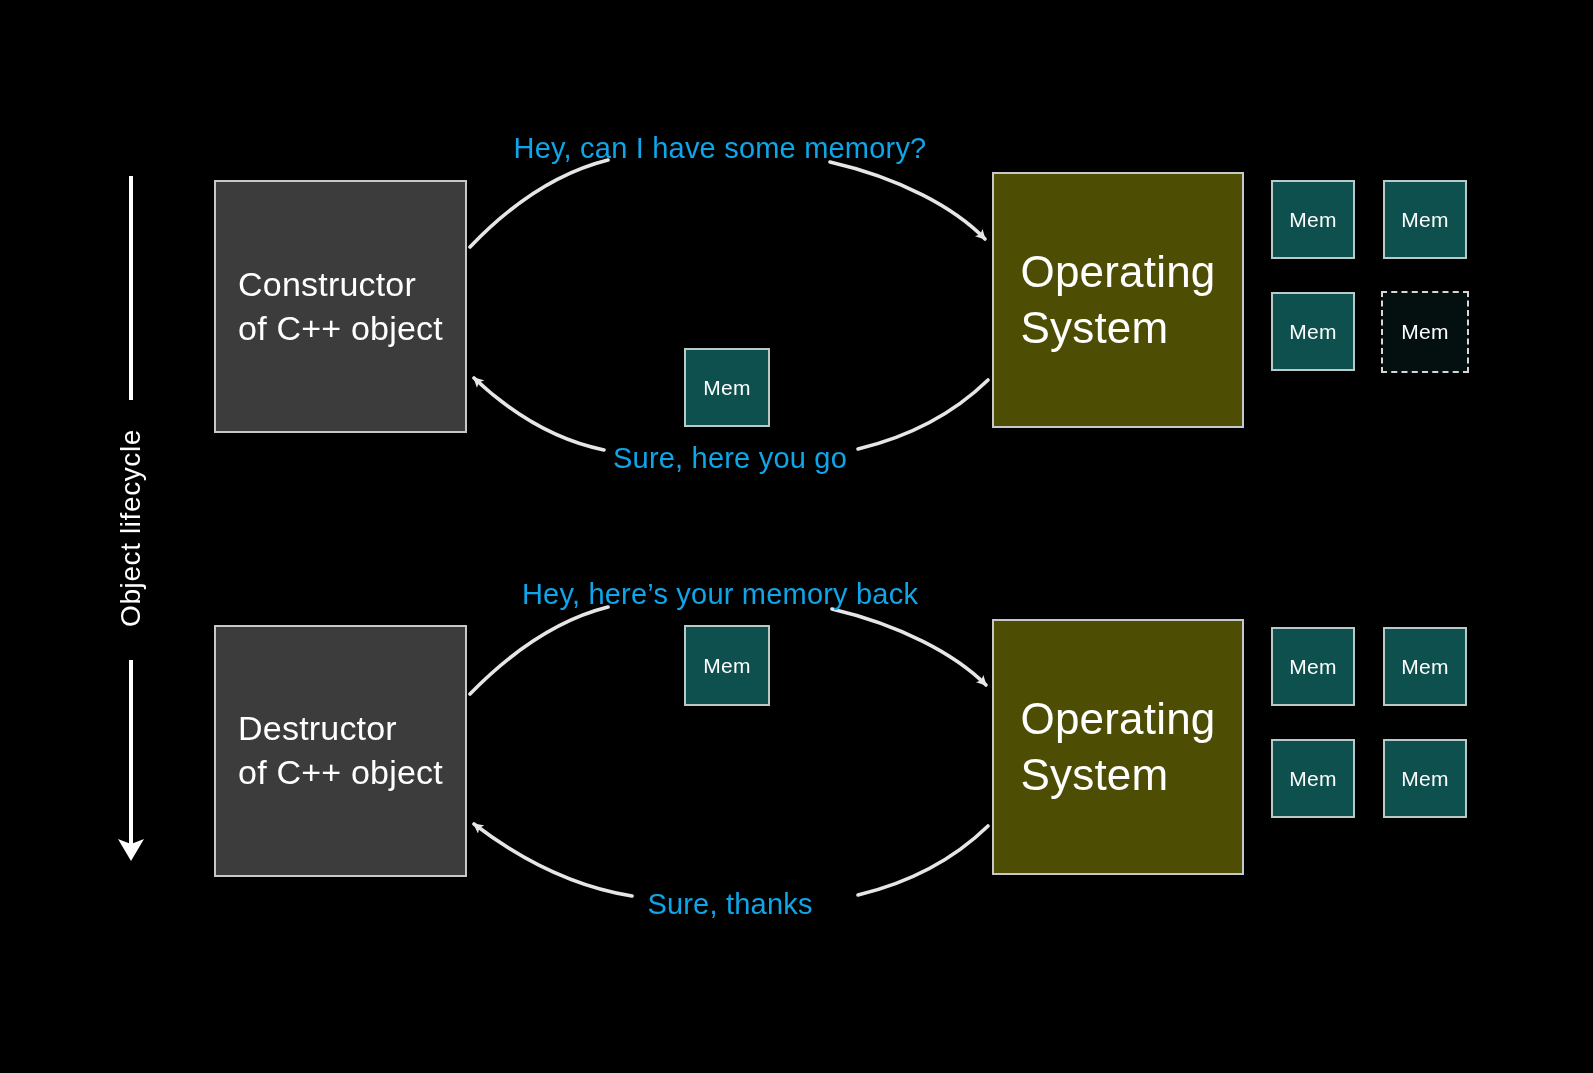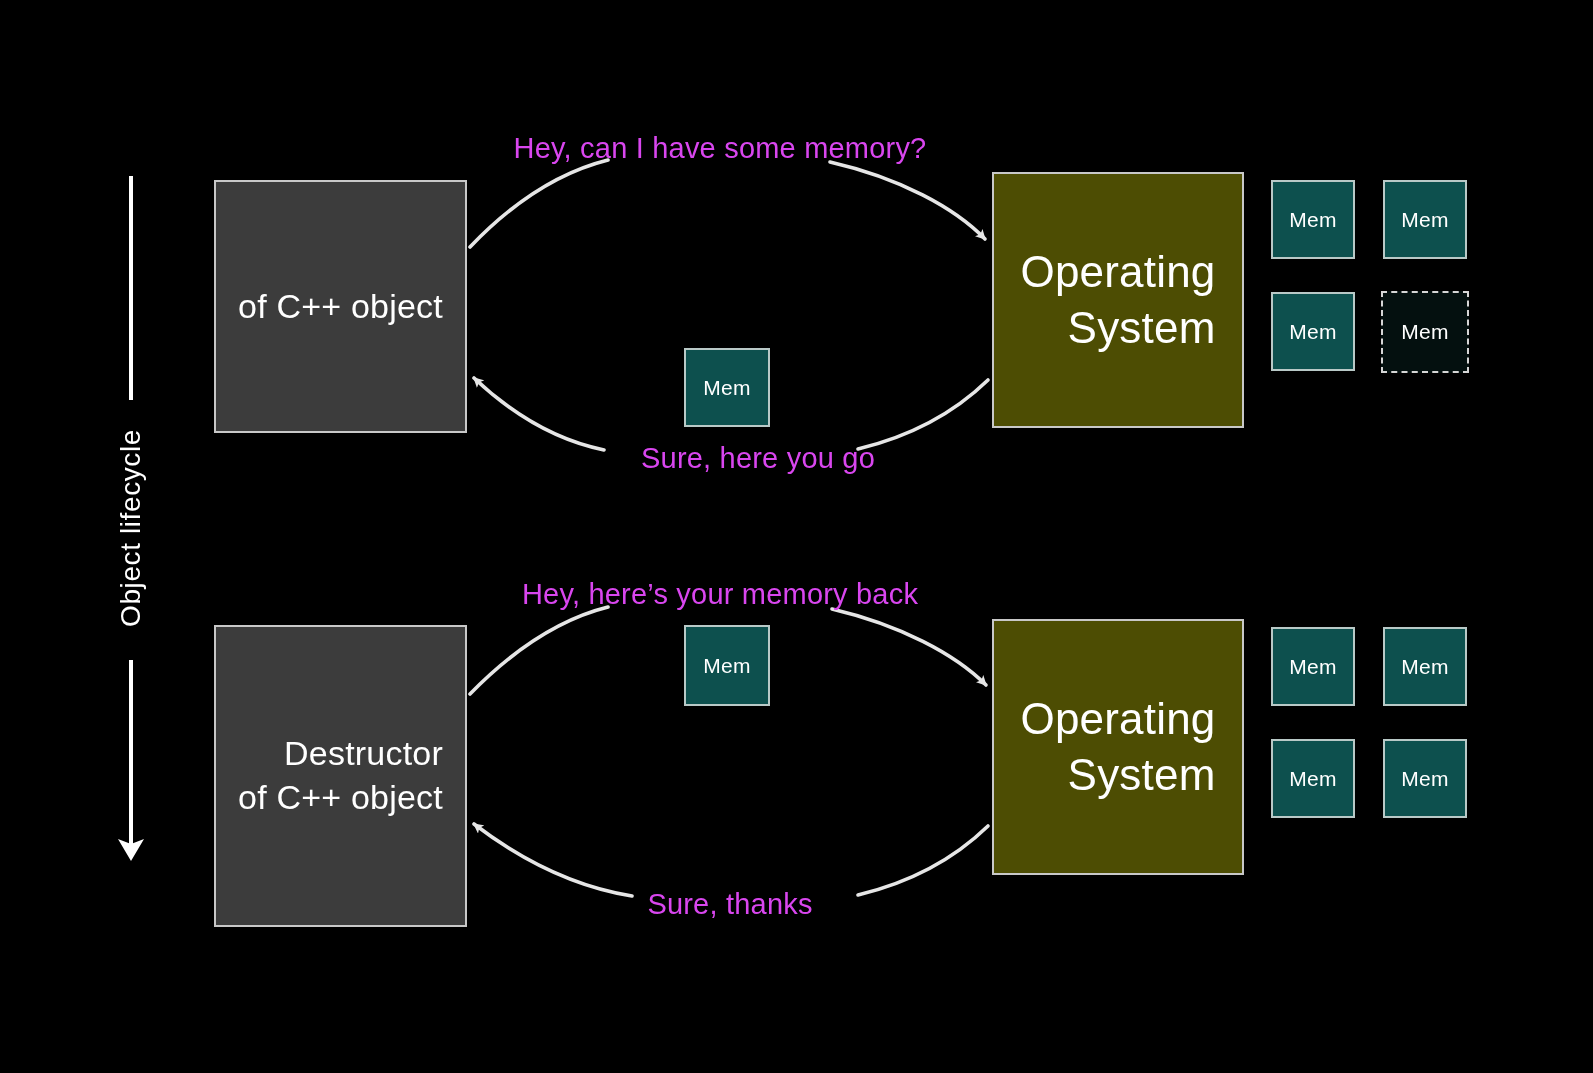--- a/index.html
+++ b/index.html
@@ -17,21 +17,21 @@
     background: #000000;
     overflow: hidden;
   }
   
   .node {
     position: absolute;
     box-sizing: border-box;
     display: flex;
     align-items: center;
     justify-content: center;
-    text-align: right;
+    text-align: left;
     color: #ffffff;
   }
   
   .actor-box {
     border: 2px solid #c8c8c8;
     line-height: 1.28;
     letter-spacing: 0.2px;
   }
   .actor-box.gray {
     background: #3c3c3c;
@@ -48,21 +48,21 @@
     font-size: 21px;
     letter-spacing: 0.3px;
   }
   .mem-box.free {
     background: #04100f;
     border: 2px dashed #d6d6d6;
   }
   
   .bubble-label {
     position: absolute;
-    color: #d946ef;
+    color: #0ea5e9;
     font-size: 29px;
     white-space: nowrap;
     letter-spacing: 0.2px;
   }
   
   .lifecycle-label {
     position: absolute;
     color: #ffffff;
     font-size: 28px;
     white-space: nowrap;
@@ -119,31 +119,32 @@
     <g>
       <path d="M988,826 C955,858 912,882 858,895" fill="none" stroke="#e6e6e6" stroke-width="3.6" stroke-linecap="round"></path>
       <path d="M632,896 C570,886 516,856 474,824" fill="none" stroke="#e6e6e6" stroke-width="3.6" stroke-linecap="round" marker-end="url(#ah)"></path>
     </g>
   </svg>
 
   <div class="lifecycle-label" style="left:131px; top:530px; width:260px; margin-left:-130px; margin-top:-18px; text-align:center;">Object lifecycle</div>
 
   <div class="node actor-box gray" style="left:214px; top:180px; width:253px; height:253px;">
     <div>
+      <div>Constructor</div>
       <div>of C++ object</div>
     </div>
   </div>
 
   <div class="bubble-label" style="left:720px; top:132px; transform:translateX(-50%);">Hey, can I have some memory?</div>
 
   <div class="node mem-box" style="left:684px; top:348px; width:86px; height:79px;">
     <span>Mem</span>
   </div>
 
-  <div class="bubble-label" style="left:730px; top:442px; transform:translateX(-50%);margin-left:28px;">Sure, here you go</div>
+  <div class="bubble-label" style="left:730px; top:442px; transform:translateX(-50%);">Sure, here you go</div>
 
   <div class="node actor-box olive" style="left:992px; top:172px; width:252px; height:256px;">
     <div>
       <div>Operating</div>
       <div>System</div>
     </div>
   </div>
 
   <div class="node mem-box" style="left:1271px; top:180px; width:84px; height:79px;">
     <span>Mem</span>
@@ -151,21 +152,21 @@
   <div class="node mem-box" style="left:1383px; top:180px; width:84px; height:79px;">
     <span>Mem</span>
   </div>
   <div class="node mem-box" style="left:1271px; top:292px; width:84px; height:79px;">
     <span>Mem</span>
   </div>
   <div class="node mem-box free" style="left:1381px; top:291px; width:88px; height:82px;">
     <span>Mem</span>
   </div>
 
-  <div class="node actor-box gray" style="left:214px; top:625px; width:253px; height:302px;">
+  <div class="node actor-box gray" style="left:214px; top:625px; width:253px; height:252px;">
     <div>
       <div>Destructor</div>
       <div>of C++ object</div>
     </div>
   </div>
 
   <div class="bubble-label" style="left:720px; top:578px; transform:translateX(-50%);">Hey, here’s your memory back</div>
 
   <div class="node mem-box" style="left:684px; top:625px; width:86px; height:81px;">
     <span>Mem</span>

